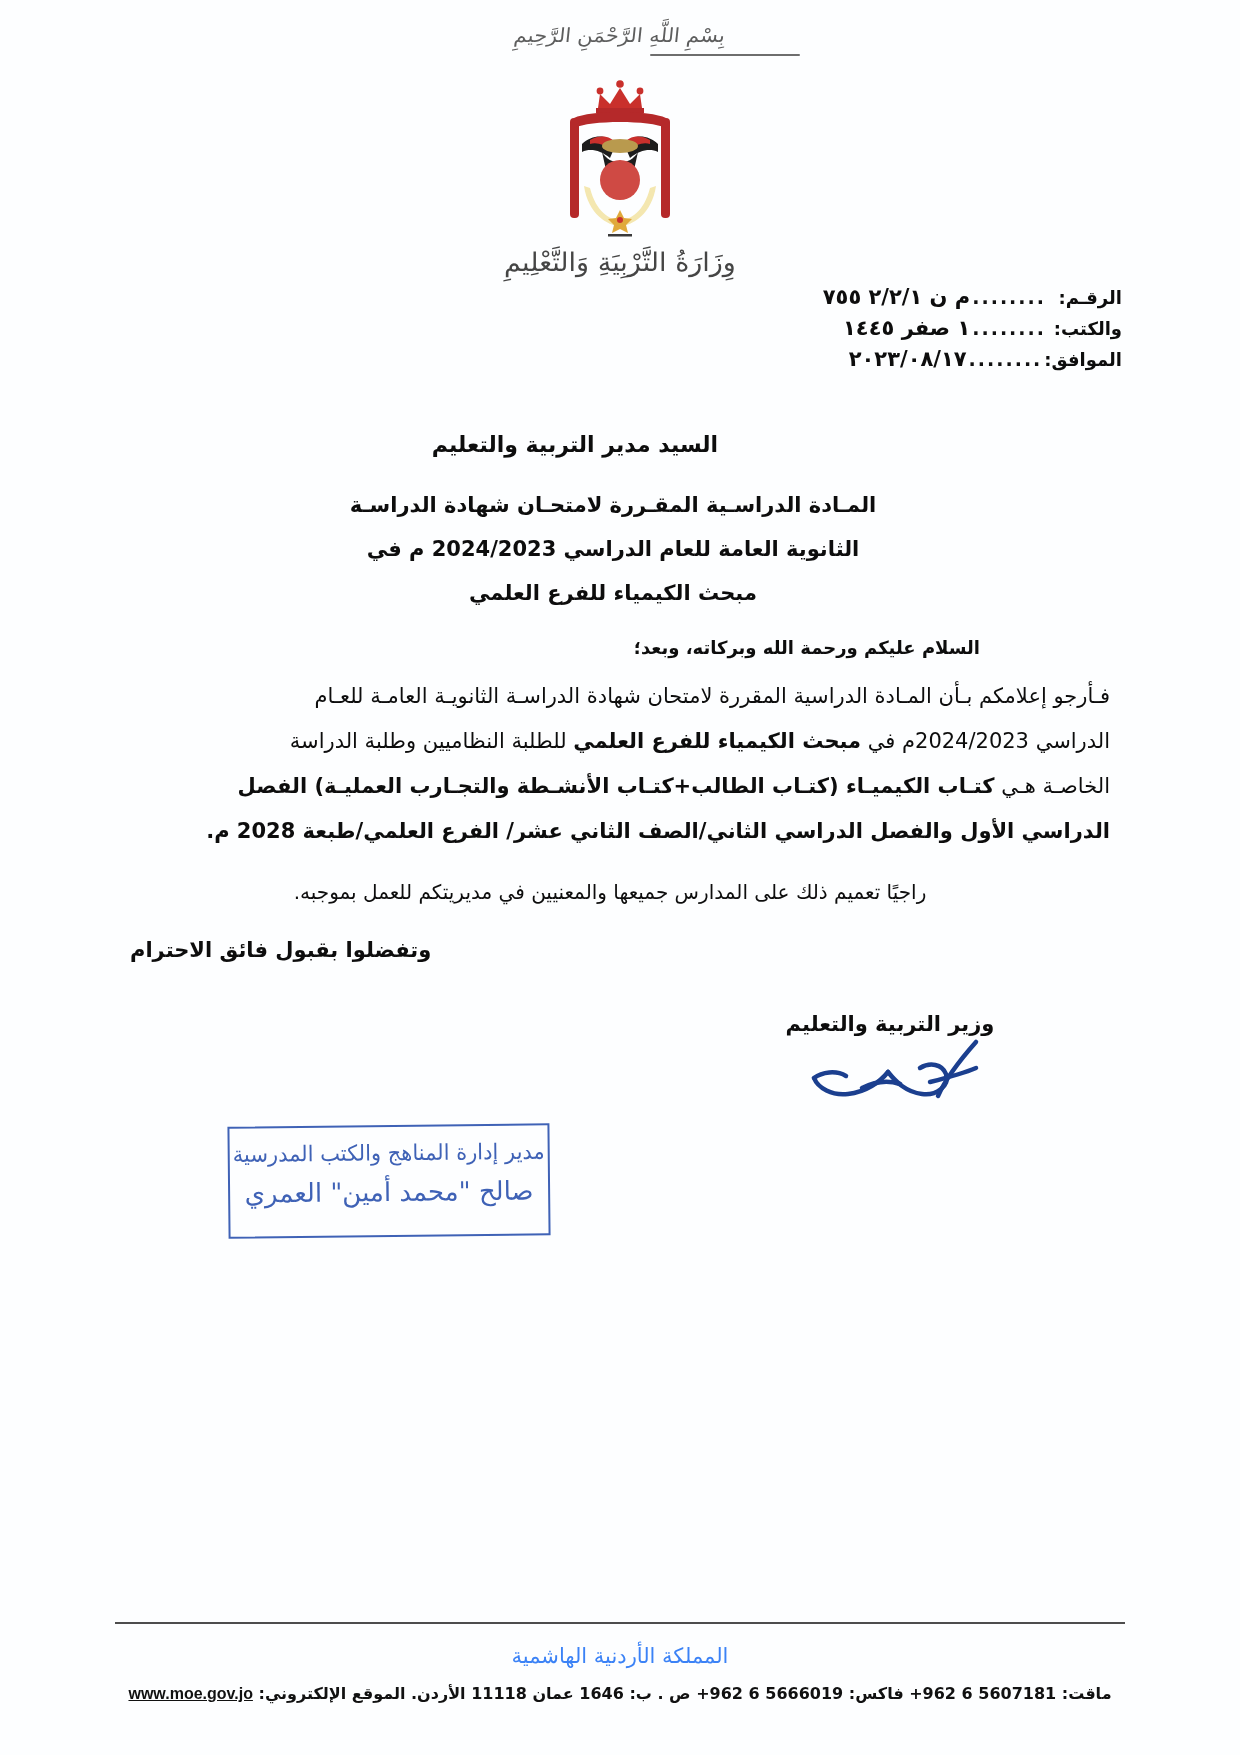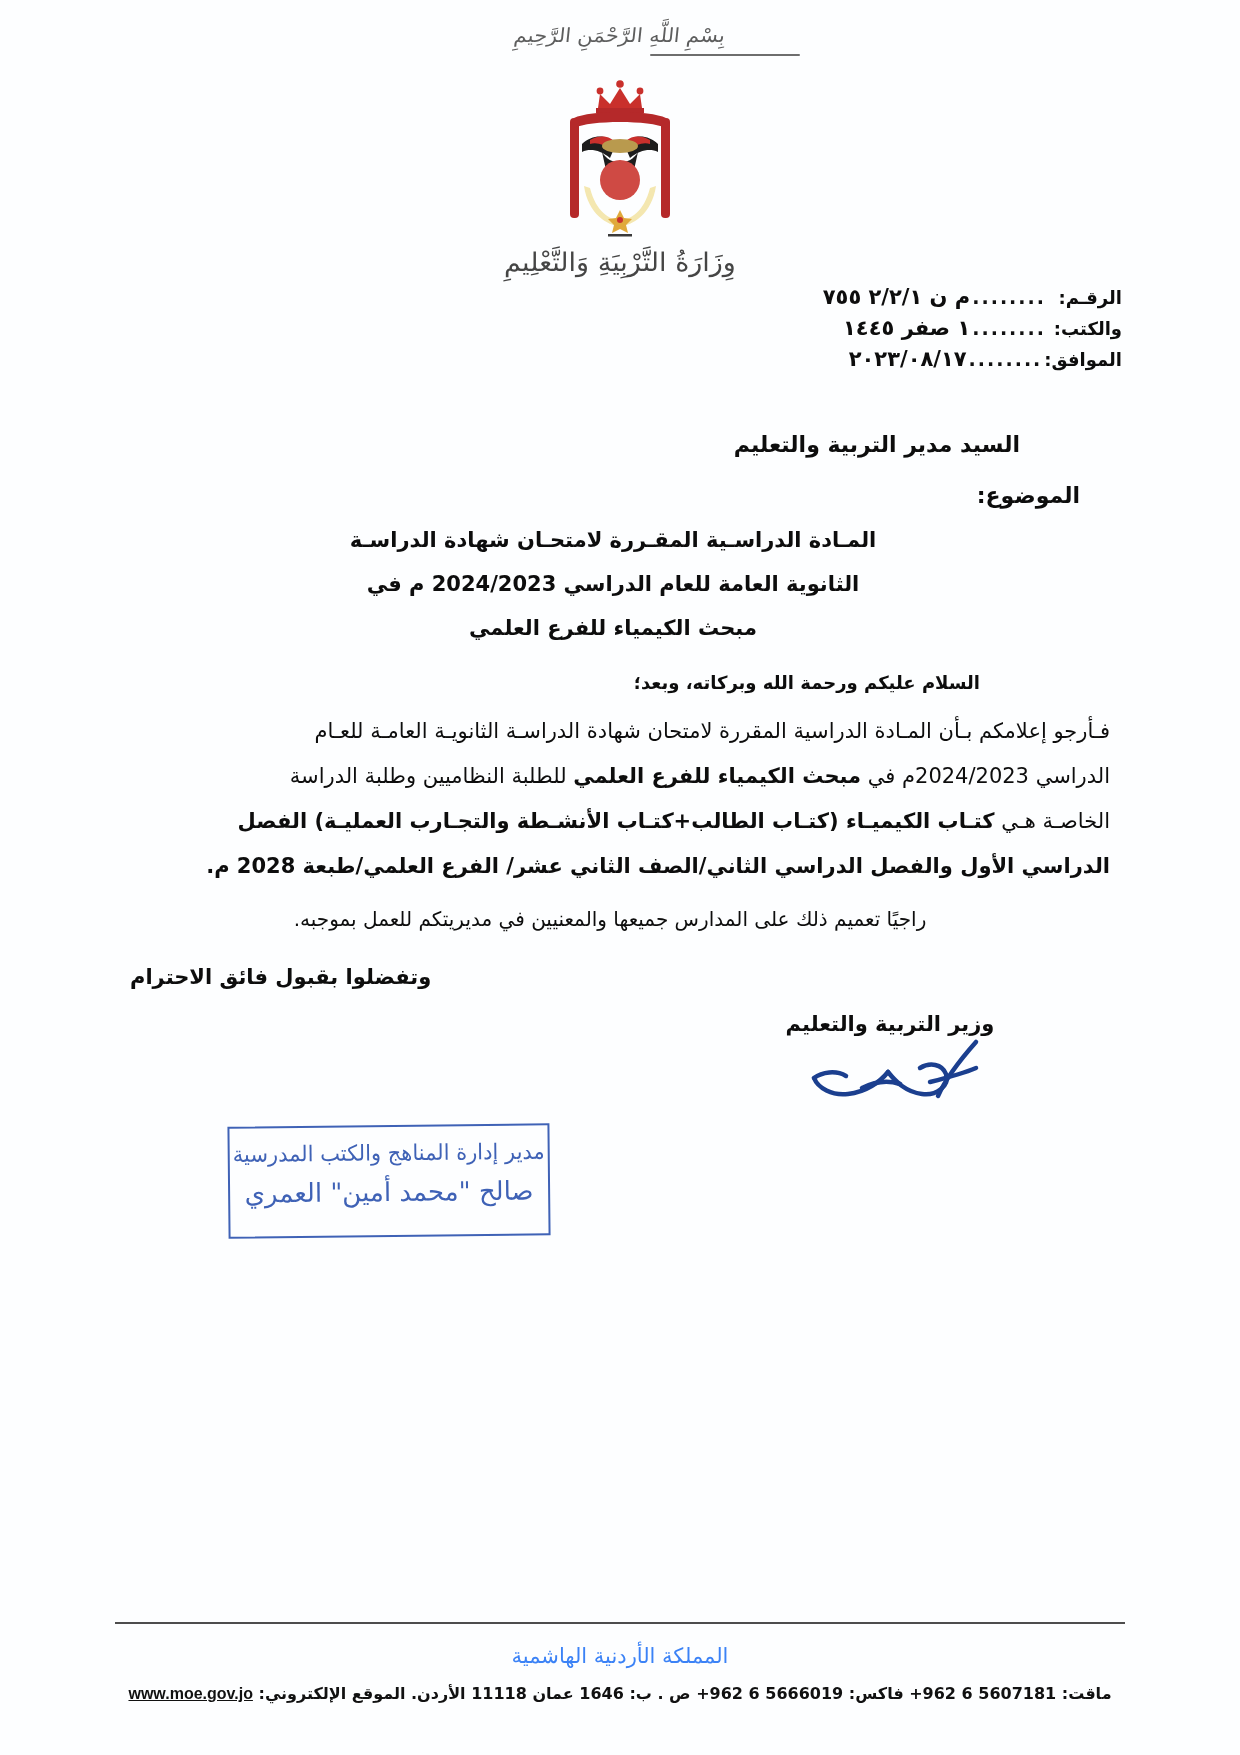--- a/index.html
+++ b/index.html
@@ -113,21 +113,21 @@
   }
 
   
   .body-wrap {
     position: absolute;
     top: 432px;
     right: 130px;
     left: 130px;
   }
   .addressee {
-    text-align: right;
+    text-align: center;
     font-size: 22px;
     font-weight: bold;
     letter-spacing: .2px;
     margin-bottom: 26px;
     padding-right: 90px;
   }
   .subject-label {
     font-size: 22px;
     font-weight: bold;
     text-align: right;
@@ -163,21 +163,21 @@
     font-size: 21px;
     line-height: 41px;
     font-weight: bold;
     text-align: justify;
     text-align-last: right;
   }
   .note {
     font-size: 20px;
     line-height: 40px;
     text-align: center;
-    margin-top: 12px;
+    margin-top: 20px;
     padding-right: 20px;
   }
   .closing {
     text-align: left;
     font-size: 21px;
     font-weight: bold;
     margin-top: 26px;
     padding-right: 60px;
   }
 
@@ -327,21 +327,20 @@
       <span class="reflabel">الموافق:</span>
       <span class="refdots">........</span>
       <span class="refvalue">٢٠٢٣/٠٨/١٧</span>
     </div>
   </div>
 
   <div class="body-wrap">
 
     <div class="addressee">السيد مدير التربية والتعليم</div>
 
-    <div class="subject-label">الموضوع:</div>
 
     <div class="subject-lines">
       <div>المـادة الدراسـية المقـررة لامتحـان شهادة الدراسـة</div>
       <div>الثانوية العامة للعام الدراسي 2024/2023 م في</div>
       <div>مبحث الكيمياء للفرع العلمي</div>
     </div>
 
     <div class="salutation">السلام عليكم ورحمة الله وبركاته، وبعد؛</div>
 
     <div class="para">فـأرجو إعلامكم بـأن المـادة الدراسية المقررة لامتحان شهادة الدراسـة الثانويـة العامـة للعـام</div>

